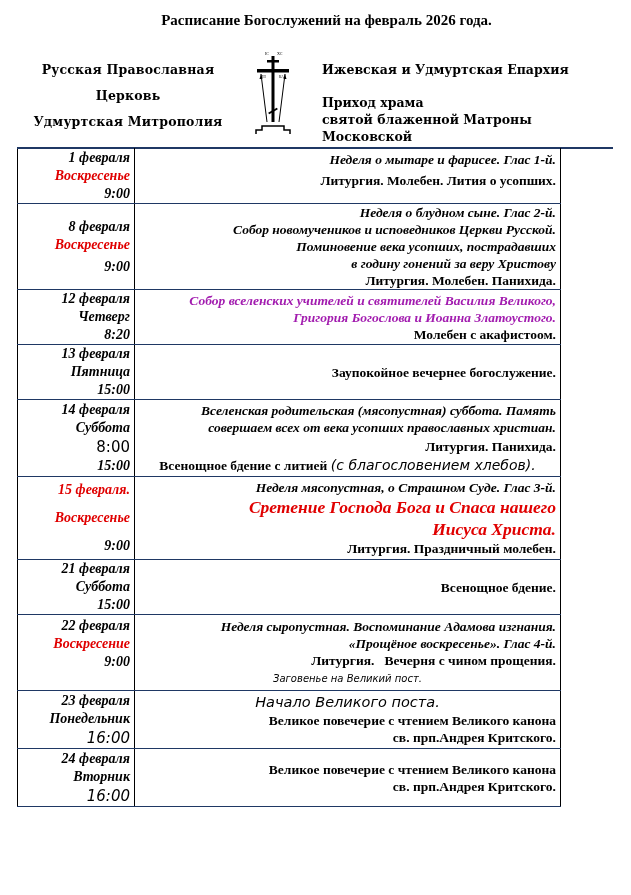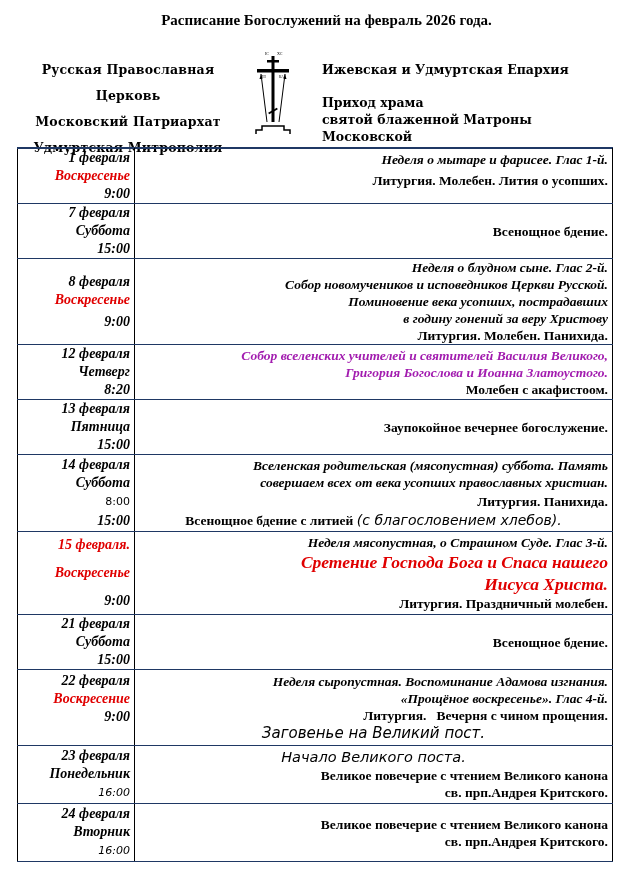--- a/index.html
+++ b/index.html
@@ -8,43 +8,42 @@
     .title { position:absolute; left:11px; top:12px; width:631px; text-align:center;
              font-weight:bold; font-size:15px; }
     .hdr-left { position:absolute; left:18px; top:57px; width:220px; text-align:center;
                 font-family:"DejaVu Serif", serif; font-weight:bold; font-size:12.5px; line-height:26px; letter-spacing:0.2px; }
     .hdr-right { position:absolute; left:322px; top:60px; width:290px; text-align:left;
                  font-family:"DejaVu Serif", serif; font-size:12.5px; font-weight:bold; }
     .hdr-right .l1 { line-height:20px; }
     .hdr-right .l2 { margin-top:14px; line-height:17px; }
     .logo { position:absolute; left:252px; top:52px; width:42px; height:84px; }
     .rule { position:absolute; left:17px; top:147px; width:596px; height:0; border-top:2px solid #1f3864; }
-    table.sched { position:absolute; left:17px; top:148px; width:596px; border-collapse:collapse; }
+    table.sched { position:absolute; left:17px; top:148px; width:544px; border-collapse:collapse; }
     table.sched td { border-left:1.5px solid #000; border-right:1.5px solid #000;
                      border-top:1.5px solid #1f3864; border-bottom:1.5px solid #1f3864;
                      padding:0 4px; vertical-align:middle; }
     td.date { width:108px; text-align:right; font-style:italic; font-weight:bold; font-size:14px; line-height:18px; }
     td.desc { text-align:center; font-size:13.5px; line-height:17px; padding:1px 4px; }
     .red { color:#e00000; }
     .orange { color:#a21caf; }
     .ital { font-style:italic; }
     .bold { font-weight:bold;text-align:right; }
     .light { font-family:"DejaVu Sans", sans-serif; font-style:italic; font-weight:normal; }
     .big { font-size:17.5px; line-height:22px; }
-    .tm-light { font-family:"DejaVu Sans", sans-serif; font-style:normal; font-weight:normal; font-size:11px; }
+    .tm-light { font-family:"DejaVu Sans", sans-serif; font-style:normal; font-weight:normal; font-size:15px; }
     .sp { display:block; }
   </style>
 </head>
 <body>
 
 <div class="title">Расписание Богослужений на февраль 2026 года.</div>
 
 <div class="hdr-left">
   <div>Русская Православная Церковь</div>
-  <div>Московский Патриархат</div>
   <div>Удмуртская Митрополия</div>
 </div>
 
 <svg class="logo" viewBox="0 0 42 84">
   <rect x="19.5" y="4" width="3" height="66" fill="#000"></rect>
   <rect x="15" y="8" width="12" height="2.5" fill="#000"></rect>
   <rect x="5" y="17" width="32" height="3.5" fill="#000"></rect>
   <line x1="9" y1="22" x2="15" y2="70" stroke="#000" stroke-width="1"></line>
   <line x1="33" y1="22" x2="27" y2="70" stroke="#000" stroke-width="1"></line>
   <polygon points="9,22 7.5,27 10.5,27" fill="#000"></polygon>
@@ -74,30 +73,20 @@
       <span class="sp red">Воскресенье</span>
       <span class="sp">9:00</span>
     </td>
     <td class="desc">
       <span class="sp ital bold" style="margin-bottom:4px;">Неделя о мытаре и фарисее. Глас 1-й.</span>
       <span class="sp bold">Литургия. Молебен. Лития о усопших.</span>
       <span class="sp" style="height:12px"></span>
     </td>
   </tr>
 
-  <tr style="height:55px;">
-    <td class="date">
-      <span class="sp">7 февраля</span>
-      <span class="sp">Суббота</span>
-      <span class="sp">15:00</span>
-    </td>
-    <td class="desc">
-      <span class="sp bold">Всенощное бдение.</span>
-    </td>
-  </tr>
 
   <tr style="height:86px;">
     <td class="date">
       <span class="sp" style="margin-bottom:0;">8 февраля</span>
       <span class="sp red" style="margin-bottom:4px;">Воскресенье</span>
       <span class="sp">9:00</span>
     </td>
     <td class="desc">
       <span class="sp ital bold">Неделя о блудном сыне. Глас 2-й.</span>
       <span class="sp ital bold">Собор новомучеников и исповедников Церкви Русской.</span>
@@ -177,21 +166,21 @@
   <tr style="height:76px;">
     <td class="date" style="vertical-align:top;padding-top:2px;">
       <span class="sp">22 февраля</span>
       <span class="sp red">Воскресение</span>
       <span class="sp">9:00</span>
     </td>
     <td class="desc">
       <span class="sp ital bold">Неделя сыропустная. Воспоминание Адамова изгнания.</span>
       <span class="sp ital bold">«Прощёное воскресенье». Глас 4-й.</span>
       <span class="sp bold" style="white-space:pre;">Литургия.   Вечерня с чином прощения.</span>
-      <span class="sp light" style="font-size:15px;line-height:19px;">Заговенье на Великий пост.</span>
+      <span class="sp light" style="font-size:10px;line-height:19px;">Заговенье на Великий пост.</span>
     </td>
   </tr>
 
   <tr style="height:58px;">
     <td class="date">
       <span class="sp">23 февраля</span>
       <span class="sp">Понедельник</span>
       <span class="sp tm-light" style="font-style:italic;line-height:20px;">16:00</span>
     </td>
     <td class="desc">

